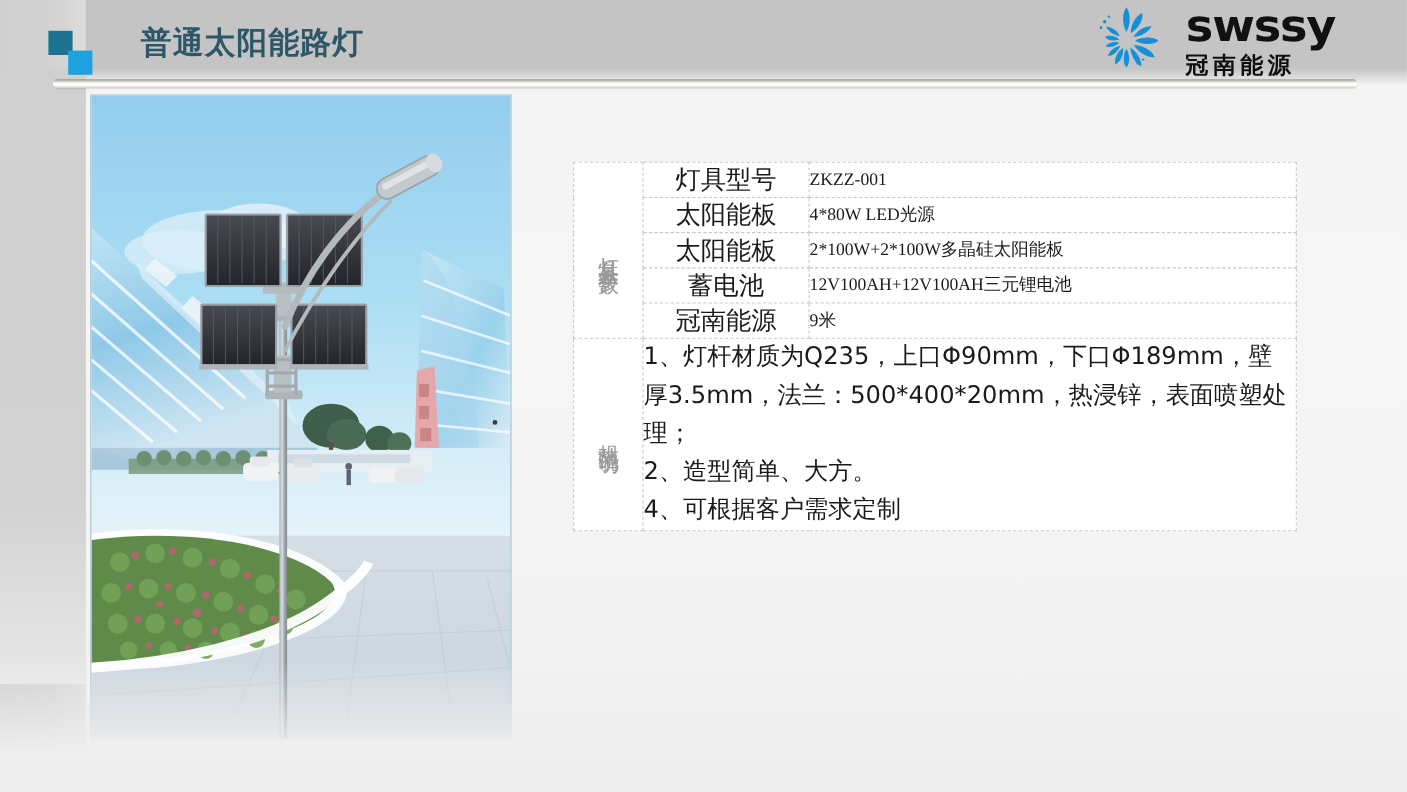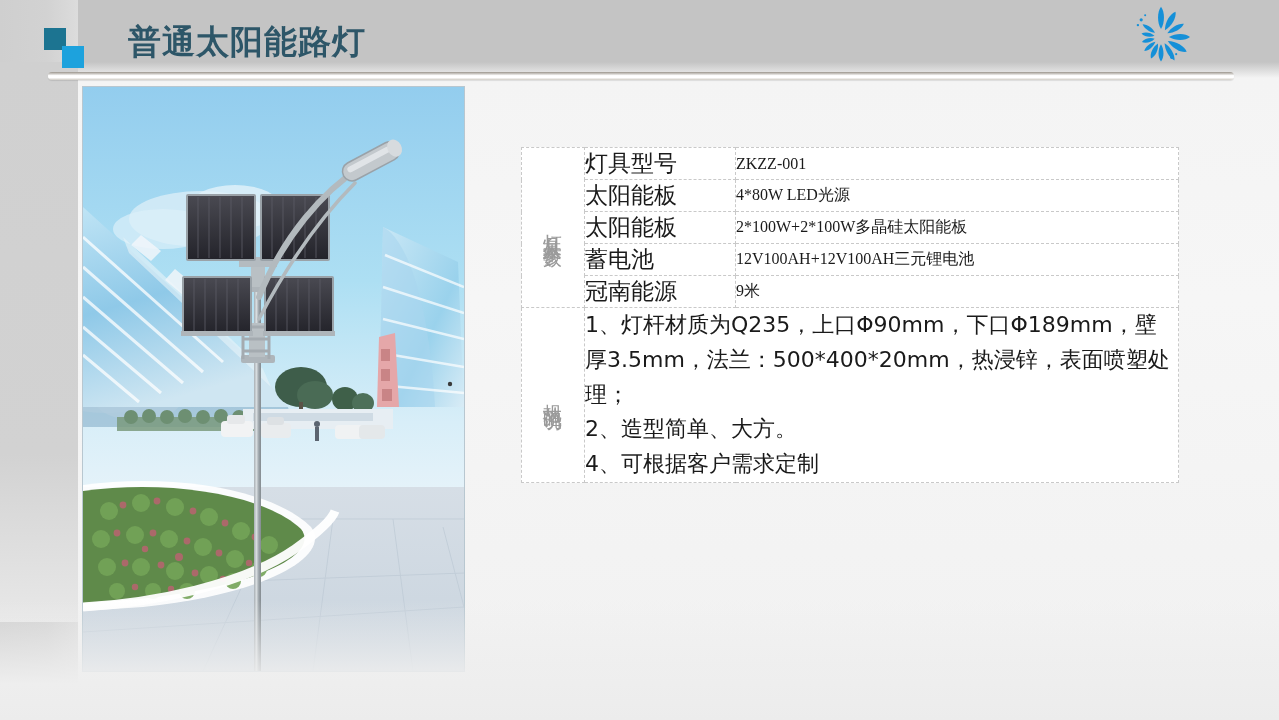--- a/index.html
+++ b/index.html
@@ -76,21 +76,21 @@
   .sq2 {
     position: absolute;
     left: 18px; top: 18px;
     width: 22px; height: 22px;
     background: #1da2dd;
   }
   .slide-title {
     position: absolute;
     left: 128px;
     top: 20px;
-    font-size: 33px;
+    font-size: 28px;
     font-weight: bold;
     color: #2d5668;
     letter-spacing: 1px;
     white-space: nowrap;
     font-family: "DejaVu Sans", "Liberation Sans", sans-serif;
   }
   .title-rule {
     position: absolute;
     left: 48px;
     top: 72px;
@@ -177,21 +177,21 @@
   }
   .col-group .vtext {
     display: block;
     writing-mode: vertical-rl;
     text-orientation: upright;
     margin: 0 auto;
     letter-spacing: 3px;
   }
   .col-key {
     width: 150px;
-    text-align: left;
+    text-align: center;
     font-size: 23px;
     color: #1a1a1a;
     padding: 11px 6px;
     font-family: "DejaVu Sans", "Liberation Sans", sans-serif;
   }
   .col-val {
     text-align: left;
     font-size: 16px;
     color: #1a1a1a;
     padding: 11px 0 11px 12px;
@@ -270,20 +270,24 @@
                 </g>
 
               <circle cx="-30" cy="-26" r="2.4"></circle>
               <circle cx="-35" cy="-18" r="1.8"></circle>
               <circle cx="-24" cy="-33" r="1.6"></circle>
               <circle cx="16" cy="31" r="2.2"></circle>
               <circle cx="23" cy="26" r="1.6"></circle>
             </g>
           </g>
         </svg>
+      </span>
+      <span class="logo-text">
+        <span class="logo-word">swssy</span>
+        <span class="logo-sub">冠南能源</span>
       </span>
     </div>
   </div>
 
   <div class="photo">
     <svg width="381" height="584" viewBox="0 0 381 584" aria-hidden="true">
       <defs>
         <linearGradient id="sky" x1="0" y1="0" x2="0" y2="1">
           <stop offset="0%" stop-color="#93cdee"></stop>
           <stop offset="45%" stop-color="#addff3"></stop>

